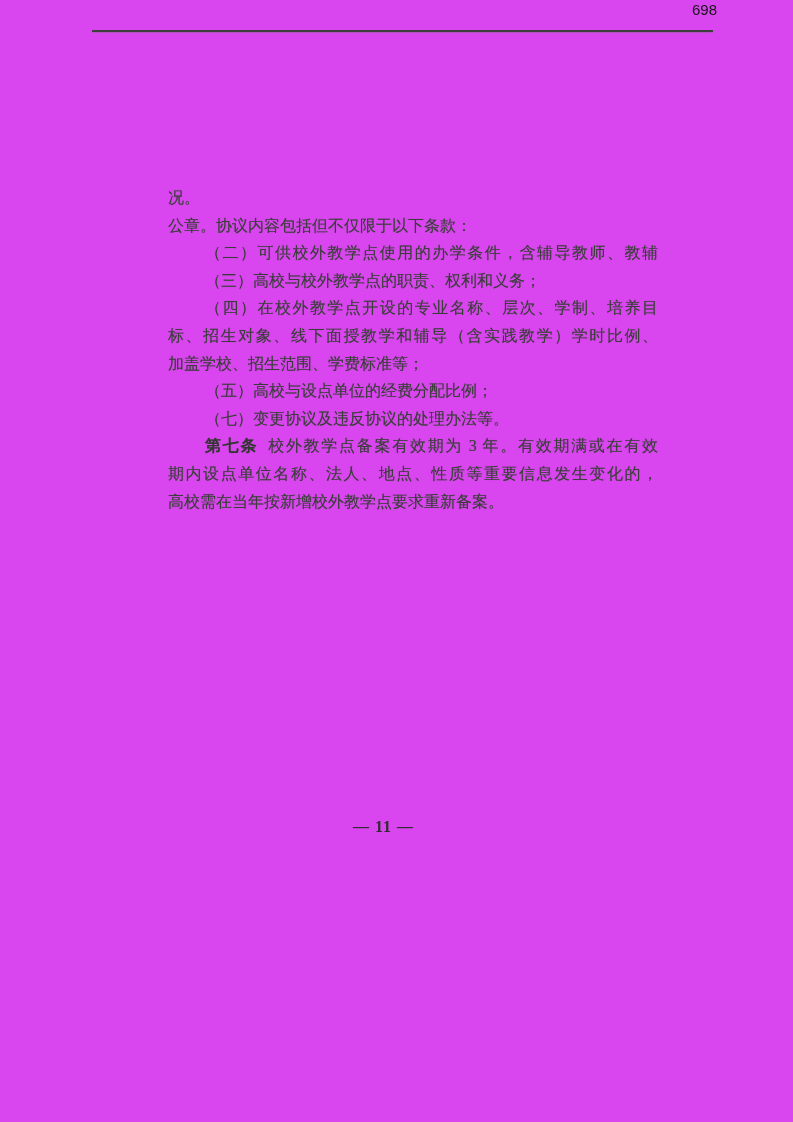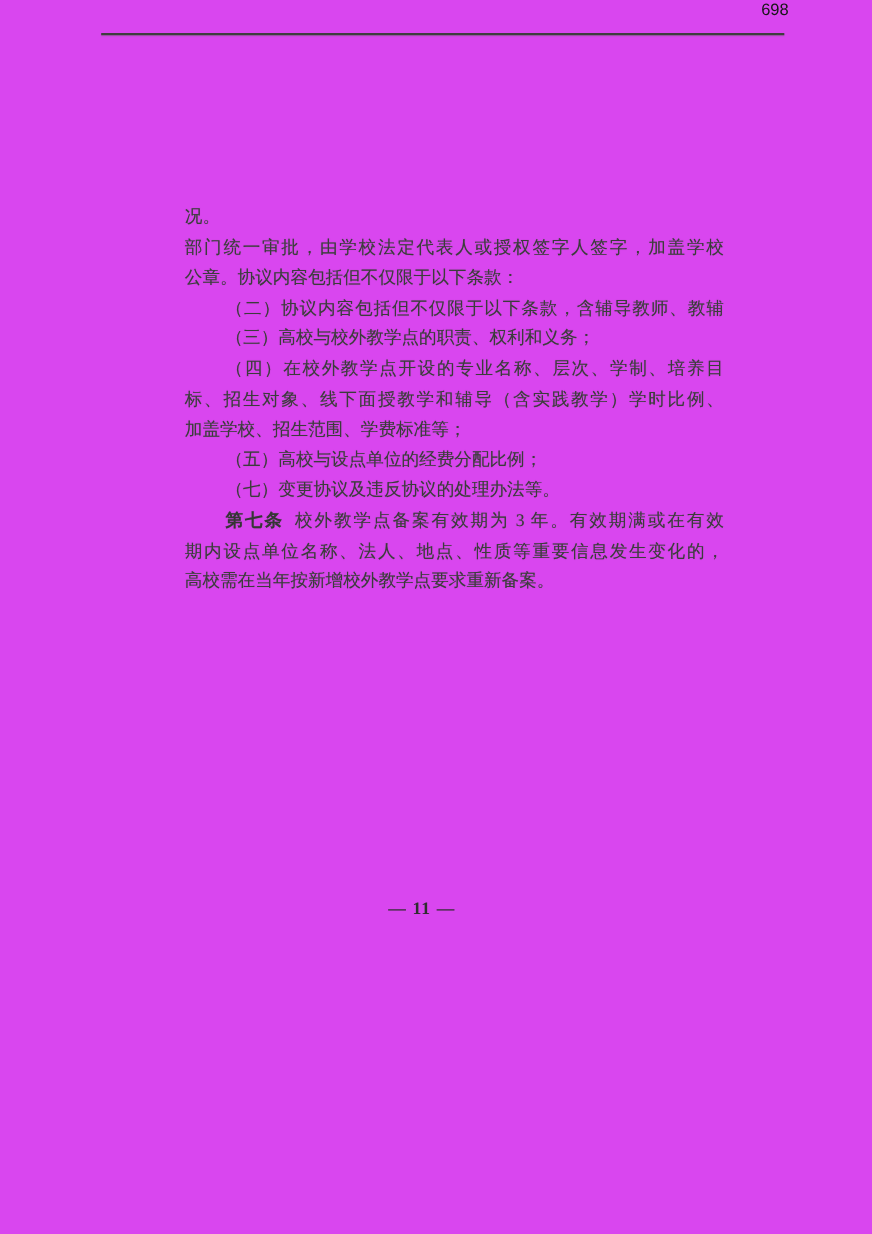--- a/index.html
+++ b/index.html
@@ -65,23 +65,22 @@
 <body>
 
 <div class="page">
 
   <div class="corner-num">698</div>
 
   <div class="header-rule"></div>
 
   <div class="body-text">
     <p class="line"><span>况。</span></p>
-    <p class="line justify"><span>部门统一审批，由学校法定代表人或授权签字人签字，加盖学校</span></p>
     <p class="line"><span>公章。协议内容包括但不仅限于以下条款：</span></p>
-    <p class="line indent justify"><span>（二）协议内容包括但不仅限于以下条款，含辅导教师、教辅</span></p>
+    <p class="line indent justify"><span>（二）可供校外教学点使用的办学条件，含辅导教师、教辅</span></p>
     <p class="line indent"><span>（三）高校与校外教学点的职责、权利和义务；</span></p>
     <p class="line indent justify"><span>（四）在校外教学点开设的专业名称、层次、学制、培养目</span></p>
     <p class="line justify"><span>标、招生对象、线下面授教学和辅导（含实践教学）学时比例、</span></p>
     <p class="line"><span>加盖学校、招生范围、学费标准等；</span></p>
     <p class="line indent"><span>（五）高校与设点单位的经费分配比例；</span></p>
     <p class="line indent"><span>（七）变更协议及违反协议的处理办法等。</span></p>
     <p class="line indent justify"><b class="term">第七条</b><span>校外教学点备案有效期为 3 年。有效期满或在有效</span></p>
     <p class="line justify"><span>期内设点单位名称、法人、地点、性质等重要信息发生变化的，</span></p>
     <p class="line"><span>高校需在当年按新增校外教学点要求重新备案。</span></p>
   </div>

